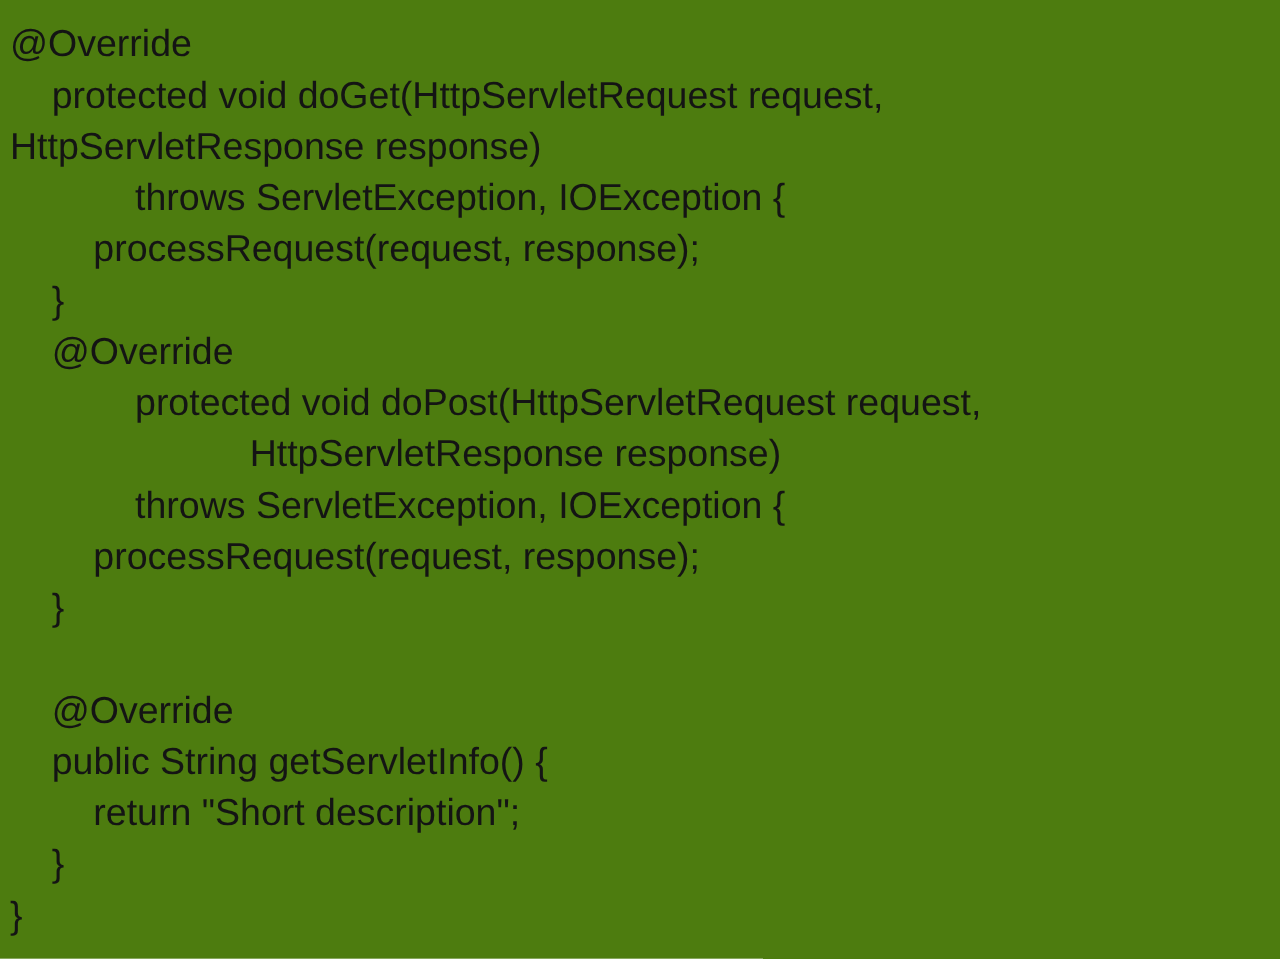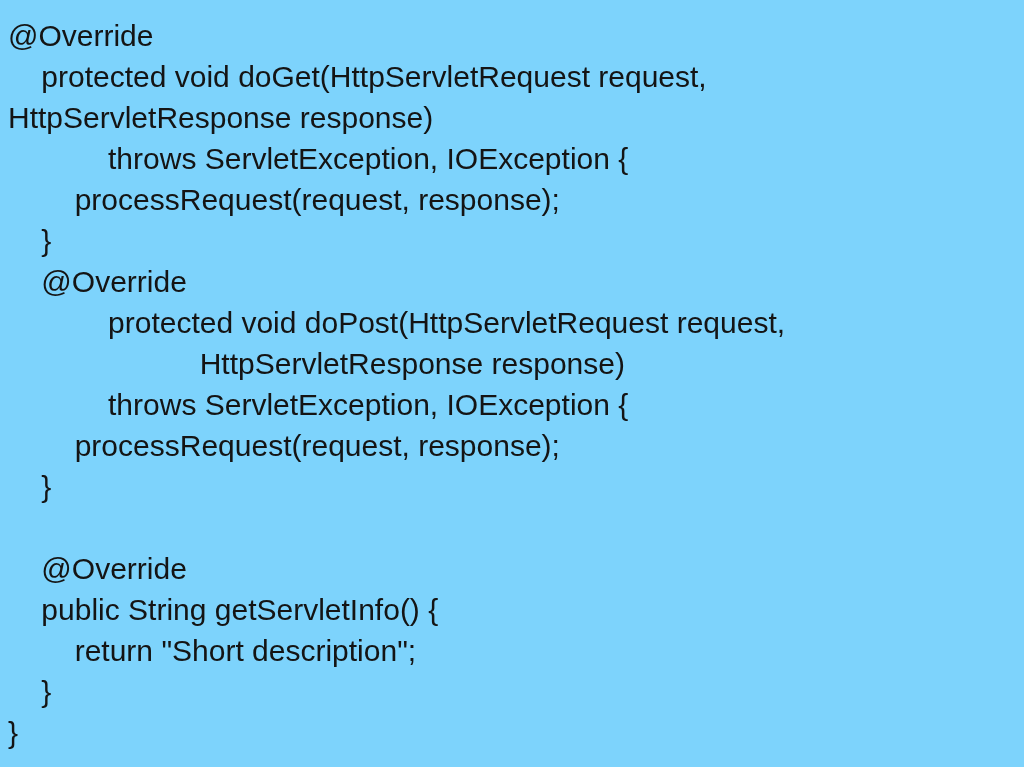--- a/index.html
+++ b/index.html
@@ -33,15 +33,15 @@
     letter-spacing: 0;
   }
   .code-line {
     white-space: pre;
     min-height: 41px;
   }
 </style>
 </head>
 <body>
 
-<div class="slide" style="background: #7dd3fc;">
+<div class="slide" style="background: #4d7c0f;">
   <pre class="code-block" style="color: rgb(20, 20, 20);"><div class="code-line">@Override</div><div class="code-line">    protected void doGet(HttpServletRequest request,</div><div class="code-line">HttpServletResponse response)</div><div class="code-line">            throws ServletException, IOException {</div><div class="code-line">        processRequest(request, response);</div><div class="code-line">    }</div><div class="code-line">    @Override</div><div class="code-line">            protected void doPost(HttpServletRequest request,</div><div class="code-line">                       HttpServletResponse response)</div><div class="code-line">            throws ServletException, IOException {</div><div class="code-line">        processRequest(request, response);</div><div class="code-line">    }</div><div class="code-line"></div><div class="code-line">    @Override</div><div class="code-line">    public String getServletInfo() {</div><div class="code-line">        return "Short description";</div><div class="code-line">    }</div><div class="code-line">}</div></pre>
 </div>
 
 </body></html>

